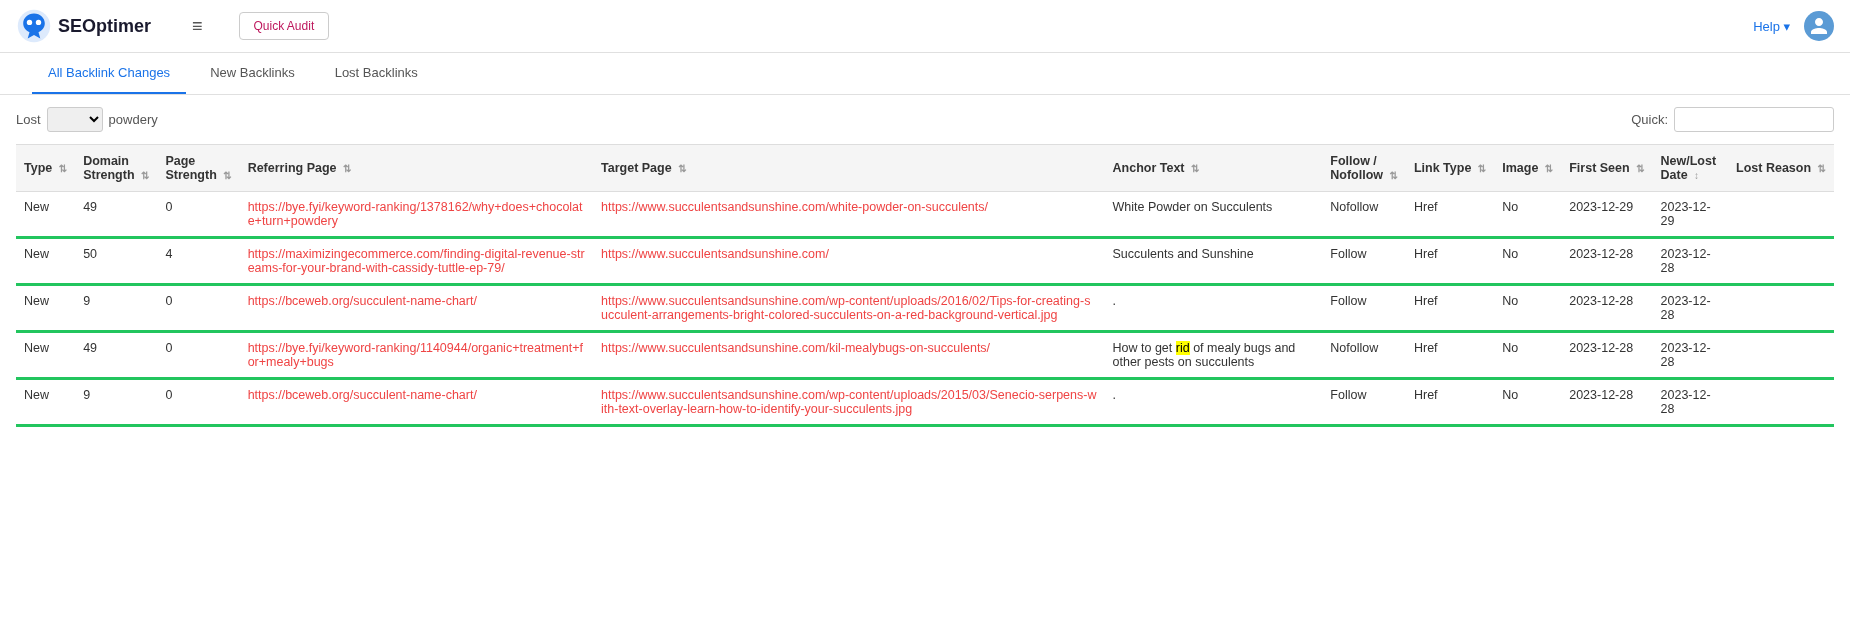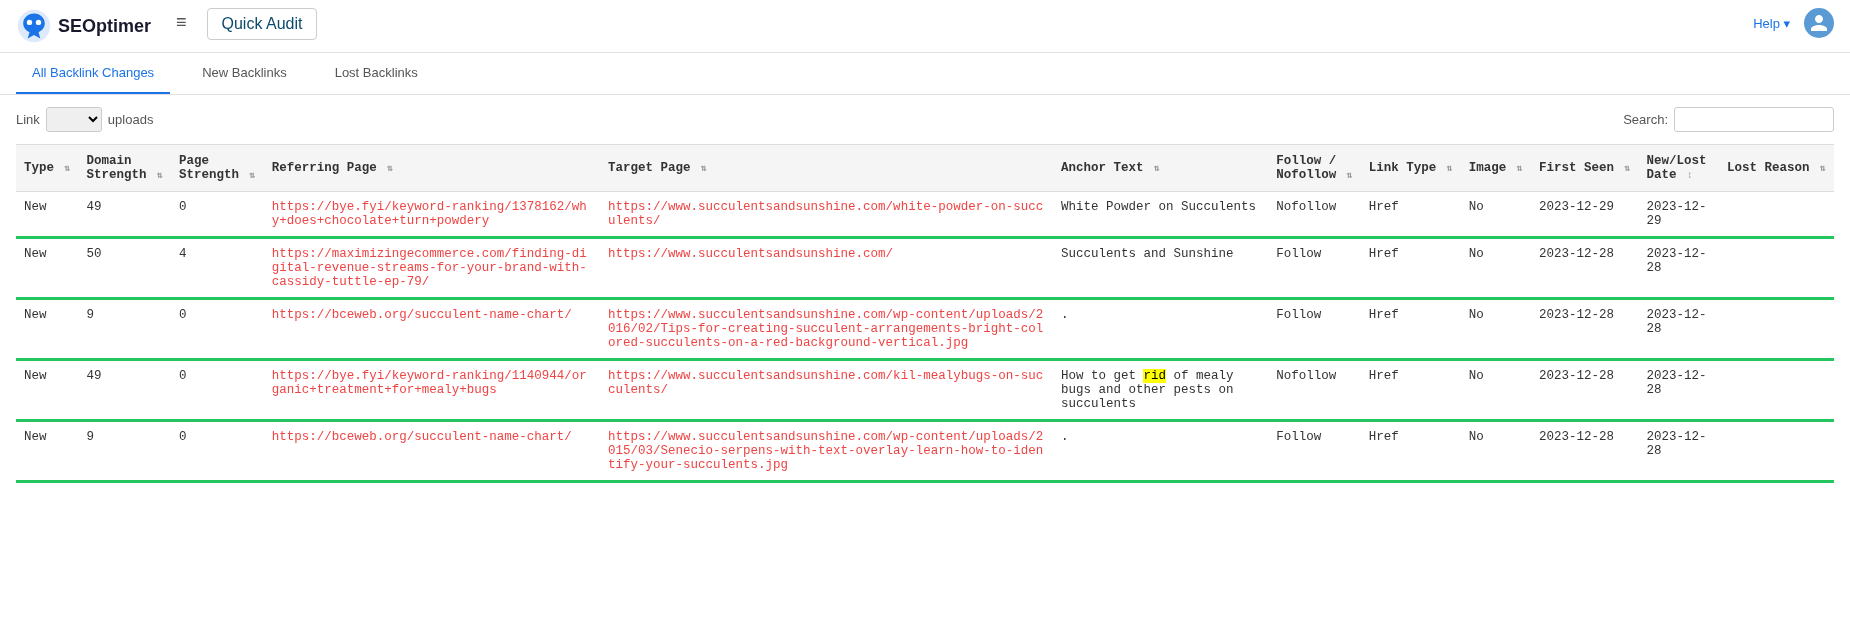--- a/index.html
+++ b/index.html
@@ -1,24 +1,24 @@
 <!DOCTYPE html>
 <html><head>
   <meta charset="utf-8">
   <style>
     * { box-sizing: border-box; margin: 0; padding: 0; }
     body { font-family: Arial, sans-serif; font-size: 13px; color: #333; background: #fff; }
 
     
     .header {
       display: flex;
-      align-items: flex-start;
+      align-items: center;
       padding: 8px 16px;
       border-bottom: 1px solid #e0e0e0;
-      gap: 12px;
+      gap: 28px;
     }
     .logo-area {
       display: flex;
       align-items: center;
       gap: 6px;
       min-width: 140px;
     }
     .logo-icon {
       width: 36px;
       height: 36px;
@@ -41,23 +41,23 @@
       width: 220px;
       font-size: 13px;
       color: #999;
       outline: none;
     }
     .quick-audit-btn {
       background: #fff;
       border: 1px solid #ccc;
       border-radius: 4px;
       padding: 6px 14px;
-      font-size: 16px;
-      cursor: pointer;
-      color: #0c4a6e;
+      font-size: 12px;
+      cursor: pointer;
+      color: #be185d;
     }
     .header-right {
       margin-left: auto;
       display: flex;
       align-items: center;
       gap: 14px;
     }
     .help-link {
       color: #1a73e8;
       font-size: 13px;
@@ -72,23 +72,23 @@
       display: flex;
       align-items: center;
       justify-content: center;
       color: white;
       font-size: 14px;
     }
 
     
     .tabs {
       display: flex;
-      padding: 0 16px;
+      padding: 0 32px;
       border-bottom: 1px solid #e0e0e0;
-      gap: 16px;
+      gap: 8px;
     }
     .tab {
       padding: 12px 16px;
       cursor: pointer;
       font-size: 13px;
       color: #555;
       border-bottom: 2px solid transparent;
       white-space: nowrap;
     }
     .tab.active {
@@ -129,21 +129,20 @@
       border-radius: 3px;
       padding: 4px 8px;
       font-size: 13px;
       width: 160px;
     }
 
     
     .table-wrapper {
       padding: 0 16px;
       overflow-x: auto;
-      font-family: Liberation Mono, monospace;
     }
     table {
       width: 100%;
       border-collapse: collapse;
       font-size: 12.5px;
     }
     thead tr {
       background: #f5f5f5;
       border-top: 1px solid #ddd;
       border-bottom: 1px solid #ddd;
@@ -209,32 +208,32 @@
 </div>
 
 <div class="tabs">
   <div class="tab active">All Backlink Changes</div>
   <div class="tab">New Backlinks</div>
   <div class="tab">Lost Backlinks</div>
 </div>
 
 <div class="table-controls">
   <div class="show-entries">
-    <span>Link</span>
+    <span>Lost</span>
     <select class="entries-select">
       <option></option>
       <option>10</option>
       <option>25</option>
       <option>50</option>
       <option>100</option>
     </select>
-    <span>uploads</span>
+    <span>powdery</span>
   </div>
   <div class="search-area">
-    <label>Search:</label>
+    <label>Quick:</label>
     <input class="search-input" type="text" style="">
   </div>
 </div>
 
 <div class="table-wrapper">
   <table>
     <thead>
       <tr>
         <th>Type <span class="sort-icon">⇅</span></th>
         <th>Domain<br>Strength <span class="sort-icon">⇅</span></th>

